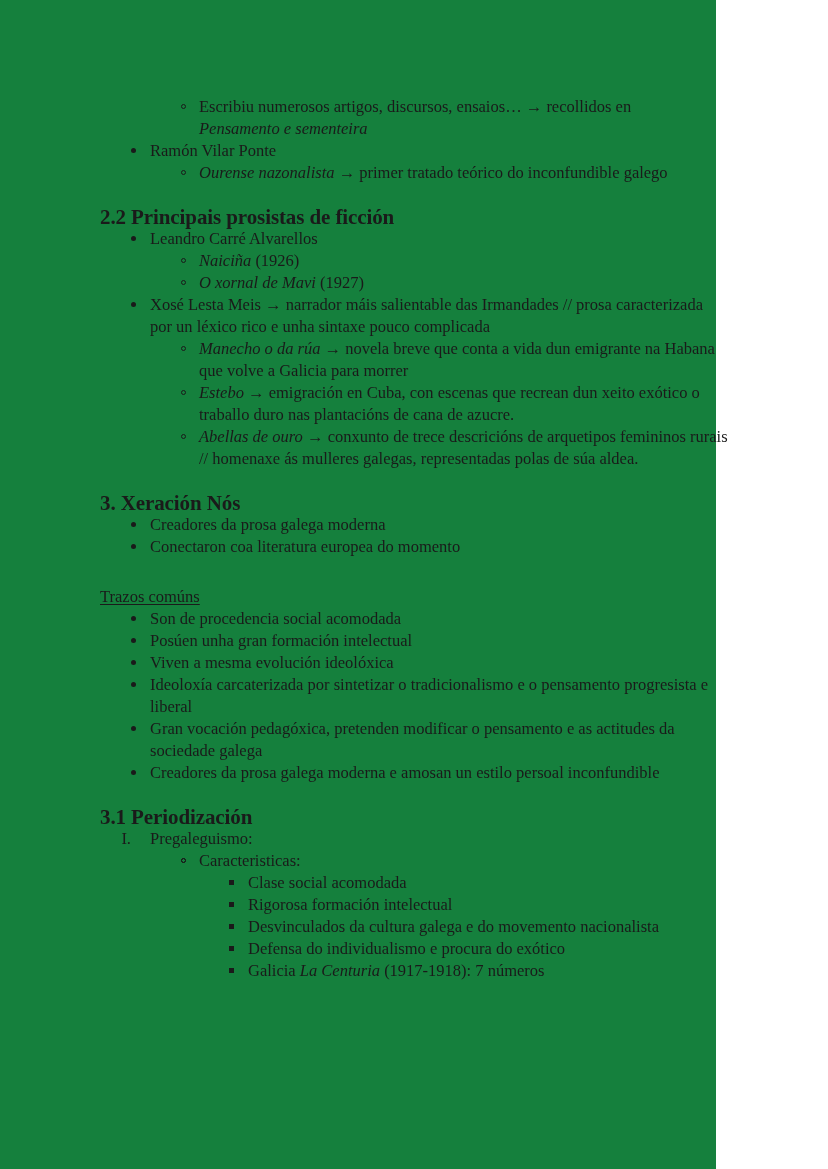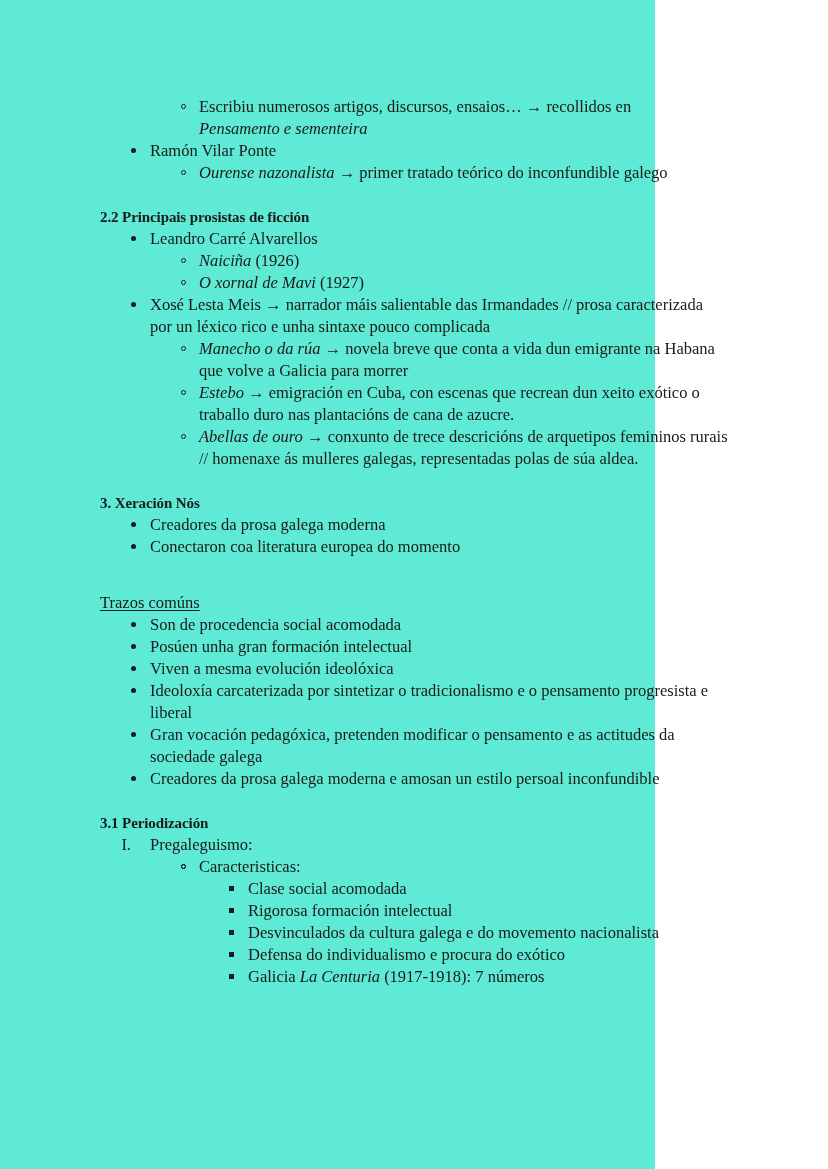--- a/index.html
+++ b/index.html
@@ -12,36 +12,36 @@
     width: 828px;
     height: 1169px;
     overflow: hidden;
     font-family: "Liberation Serif", "DejaVu Serif", serif;
     color: #1a1a1a;
     -webkit-font-smoothing: antialiased;
   }
 
   .page {
     position: relative;
-    width: 655px;
+    width: 716px;
     height: 1169px;
-    background: #5eead4;
+    background: #15803d;
     box-sizing: border-box;
   }
 
   .content {
     position: absolute;
     left: 100px;
     top: 96px;
     width: 628px;
   }
 
   
   .heading {
-    font-size: 15px;
+    font-size: 21px;
     font-weight: bold;
     line-height: 22px;
     margin: 0;
     letter-spacing: -0.1px;
   }
 
   .underlined-label {
     font-size: 16.5px;
     font-weight: normal;
     line-height: 22px;
@@ -191,21 +191,21 @@
       <span class="row-text">Creadores da prosa galega moderna</span>
     </div>
 
     <div class="row lvl1">
       <span class="marker"><span class="dot-glyph"></span></span>
       <span class="row-text">Conectaron coa literatura europea do momento</span>
     </div>
 
     <div class="block-gap"></div>
 
-    <div class="label-wrap" style="margin-top:12px">
+    <div class="label-wrap" style="margin-top:6px">
       <span class="underlined-label">Trazos comúns</span>
     </div>
 
     <div class="row lvl1">
       <span class="marker"><span class="dot-glyph"></span></span>
       <span class="row-text">Son de procedencia social acomodada</span>
     </div>
     <div class="row lvl1">
       <span class="marker"><span class="dot-glyph"></span></span>
       <span class="row-text">Posúen unha gran formación intelectual</span>

